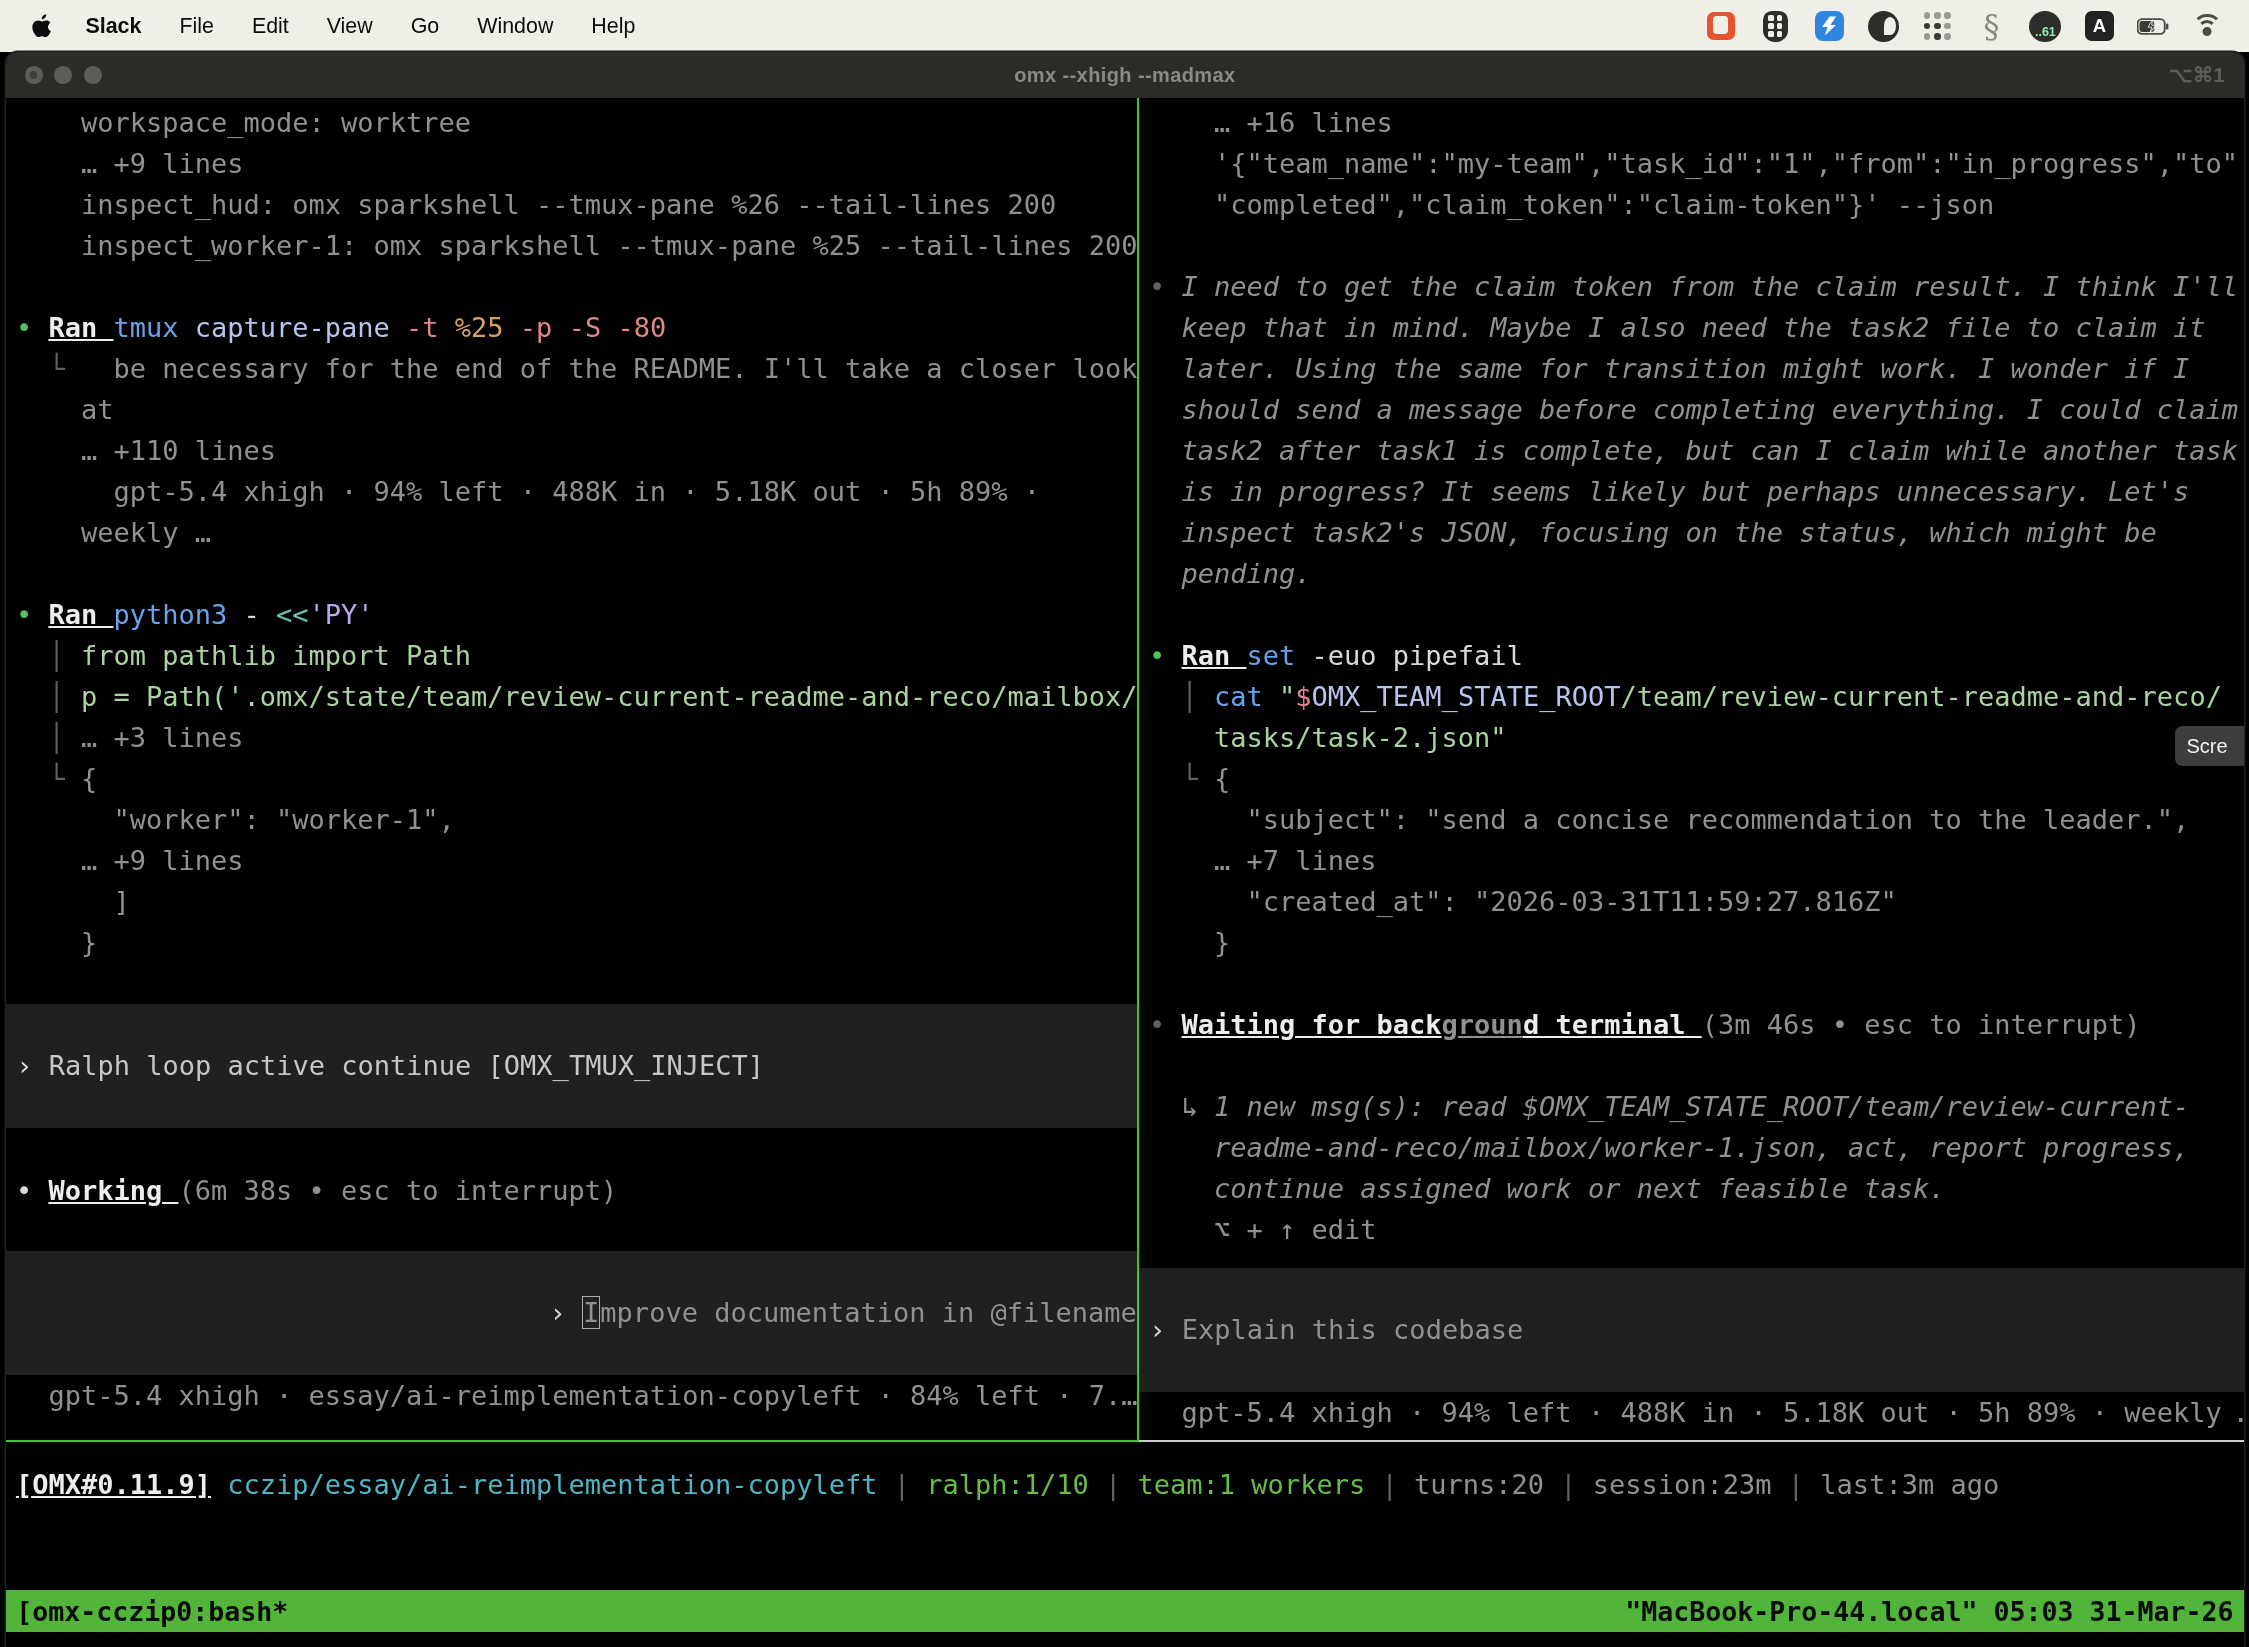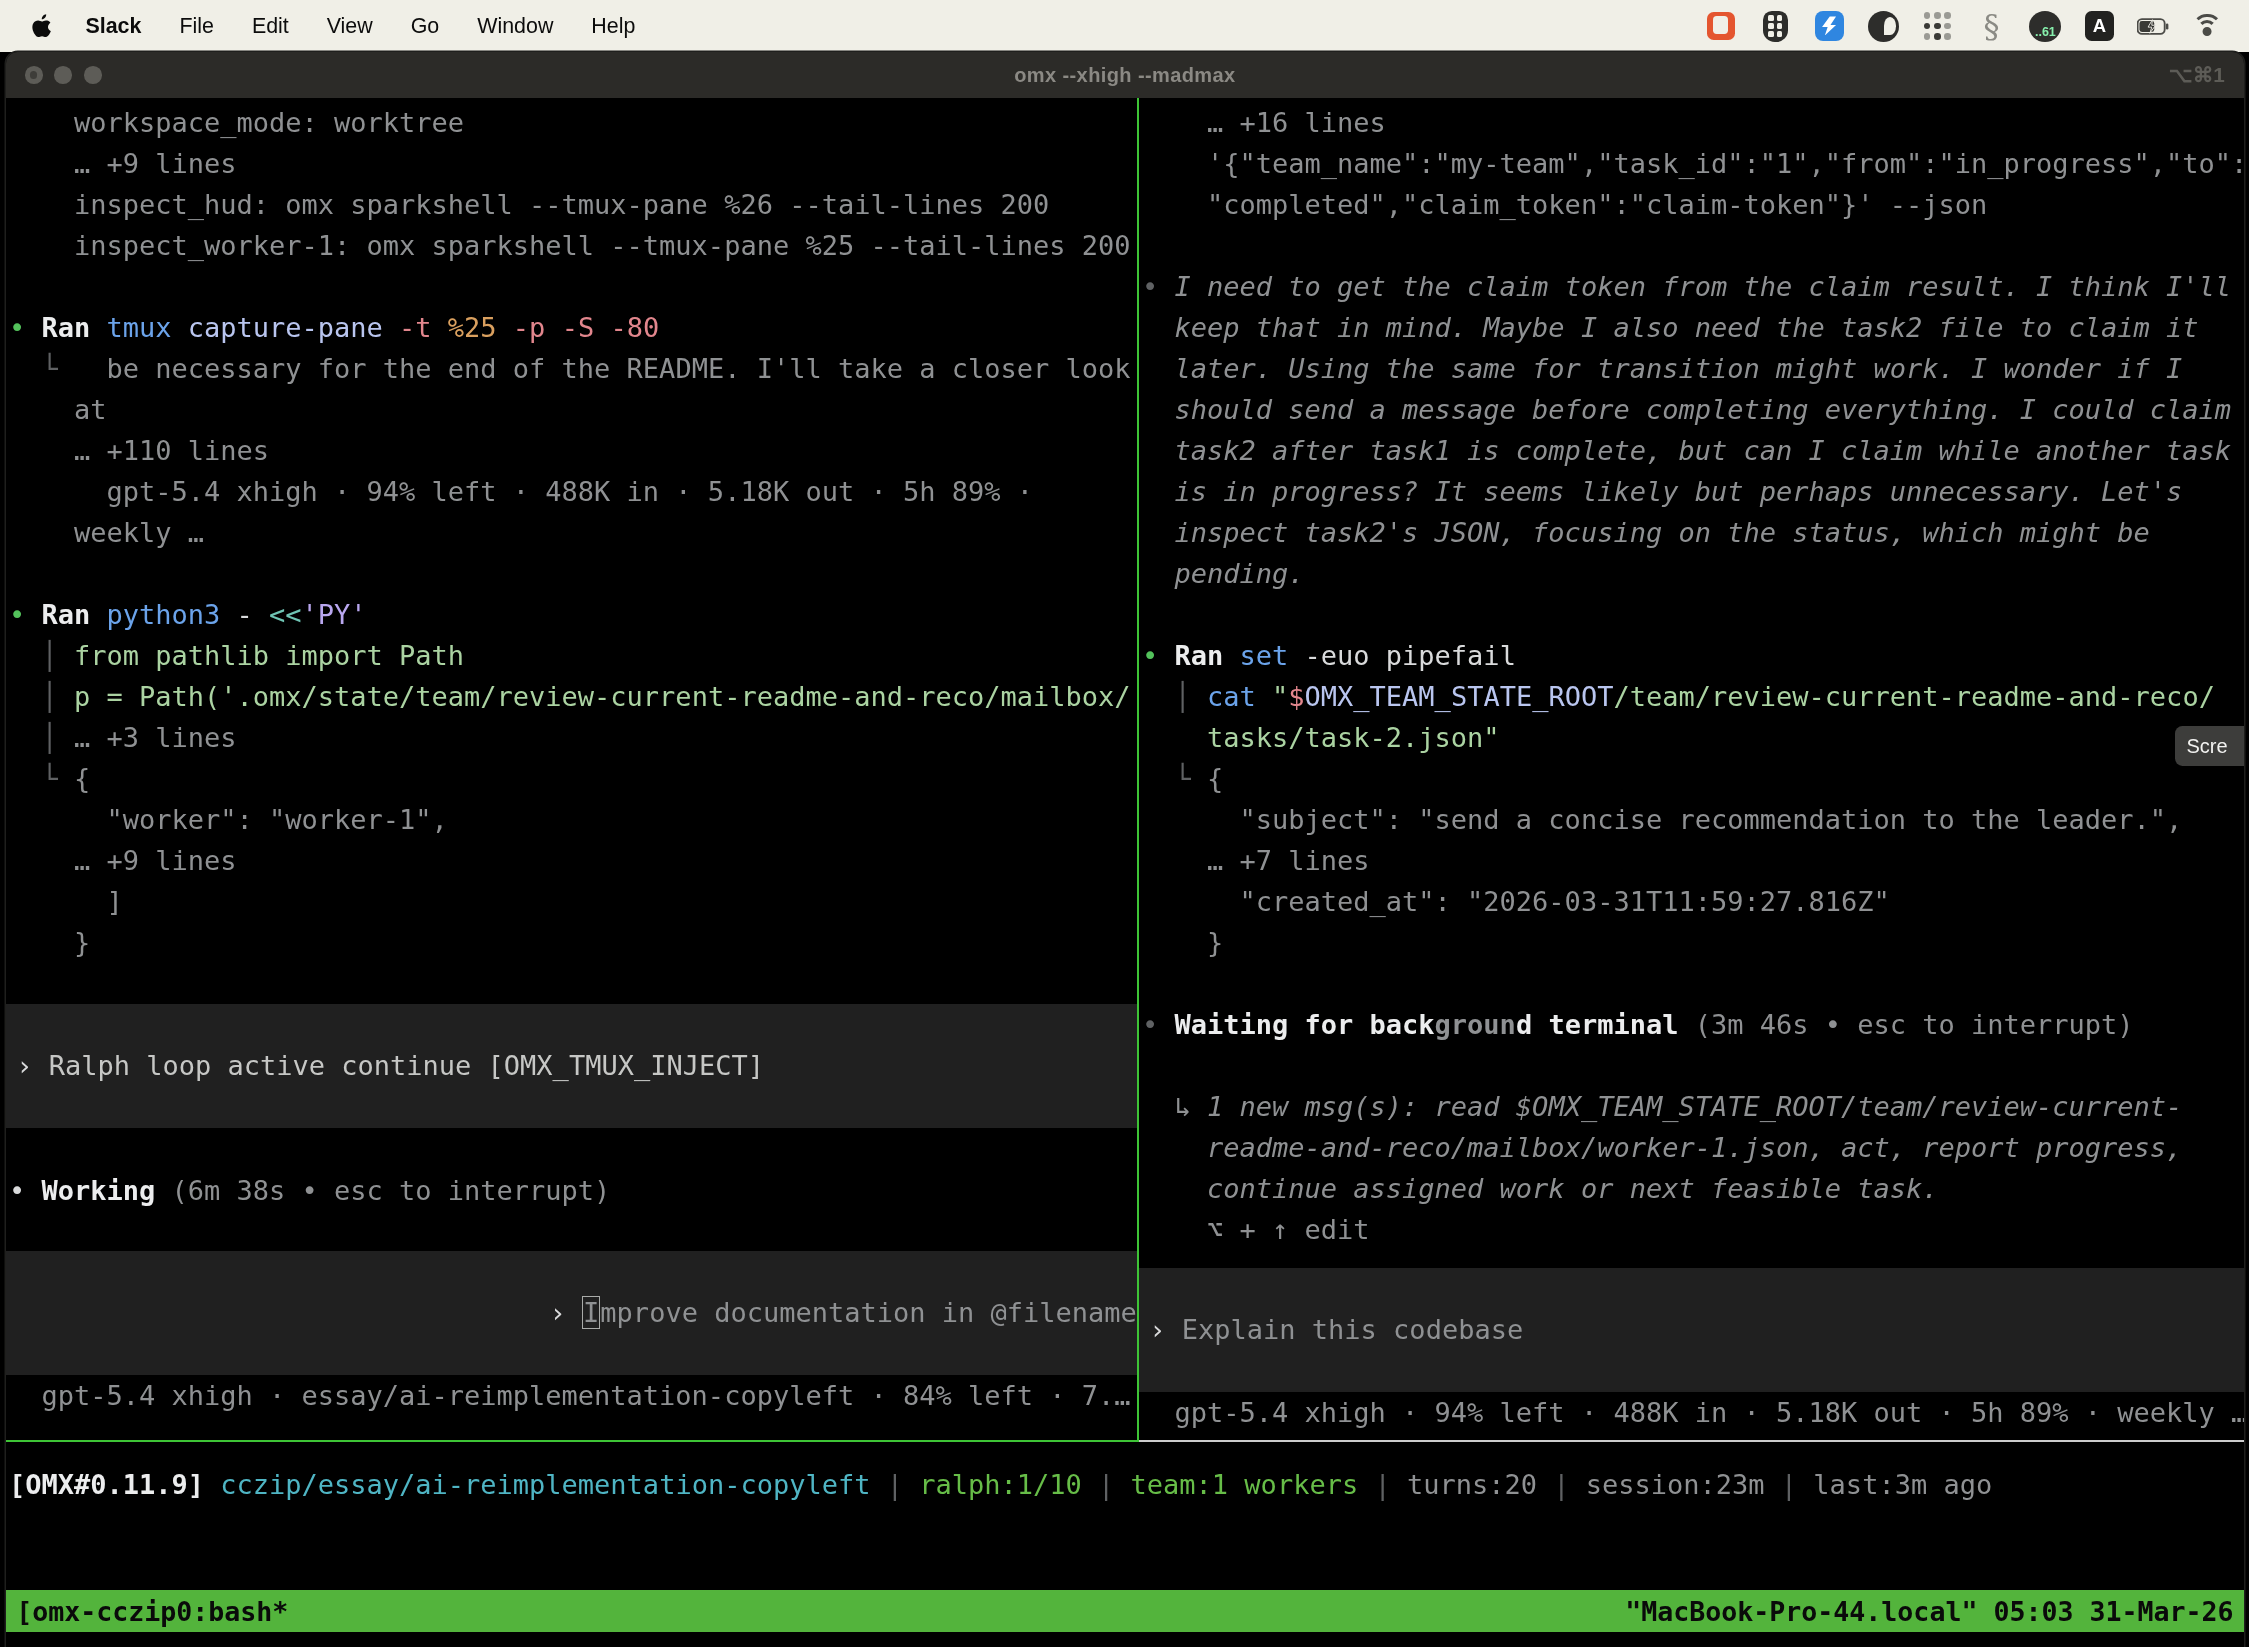--- a/index.html
+++ b/index.html
@@ -50,33 +50,33 @@
   .wtitle{color:#8b8984;font-size:20px;font-weight:700;letter-spacing:0.4px;}
   .wshort{position:absolute;right:19px;color:#5d5c57;font-size:20.7px;font-weight:700;}
   
   .terminal{position:relative;width:2238px;height:1550px;background:#000;
     font-family:"DejaVu Sans Mono","DejaVu Sans",monospace;font-size:27px;}
   .panes{display:flex;height:1342px;}
   .pane{padding-top:4.4px;overflow:hidden;}
   .pane.left{width:1131px;}
   .vdivider{width:2.2px;background:#3ec436;}
   .pane.right{width:1105px;}
-  .tline{height:41px;line-height:41px;white-space:pre;padding-left:3px;}
+  .tline{height:41px;line-height:41px;white-space:pre;padding-left:10px;}
   .tline.band{height:124px;line-height:124px;background:#202020;padding-left:10.3px;}
   .hline{display:flex;height:2.2px;}
   .hline .hl{width:1133px;background:#3ec436;}
   .hline .hr{width:1105px;background:#cdcdcd;}
   .bottombar{padding-top:22px;}
   
   .c-gray{color:#8f9193;} .c-dim{color:#5f6163;} .c-white{color:#d9dadb;}
   .c-green{color:#53c25b;} .c-blue{color:#6ba3ea;} .c-lav{color:#b9c5ef;}
   .c-sal{color:#e2868d;} .c-org{color:#daa05f;} .c-code{color:#abd3a2;}
   .c-teal{color:#6fc4b4;} .c-pur{color:#b9a7ef;} .c-lgt{color:#c6c7c5;}
   .c-cyan{color:#4fb5c4;} .c-lime{color:#67bd48;} 
-  .seg.b{font-weight:700;} .seg.b.c-white{color:#ecedee;} .seg.i{font-style:italic;}
+  .seg.b{font-weight:700;text-decoration:underline;} .seg.b.c-white{color:#ecedee;} .seg.i{font-style:italic;}
   .seg.cursor{display:inline-block;border:1.5px solid #a9aba9;height:31px;line-height:31px;
     vertical-align:middle;margin-top:-4.4px;}
   
   .tmuxbar{position:absolute;left:0;bottom:16px;width:2238px;height:42px;background:#53b43c;
     color:#0a0a0a;font-family:"DejaVu Sans Mono",monospace;font-size:26.6px;font-weight:700;
     display:flex;align-items:center;justify-content:space-between;padding:0 10.3px;box-sizing:border-box;}
   
   .tooltip{position:absolute;right:0;top:628px;height:40px;background:#3d3d3b;border-radius:7.4px 0 0 7.4px;
     color:#f2f2f0;font-family:"Liberation Sans",sans-serif;font-size:20px;display:flex;align-items:center;
     padding:0 4.4px 0 11.8px;min-width:53px;z-index:5;}

